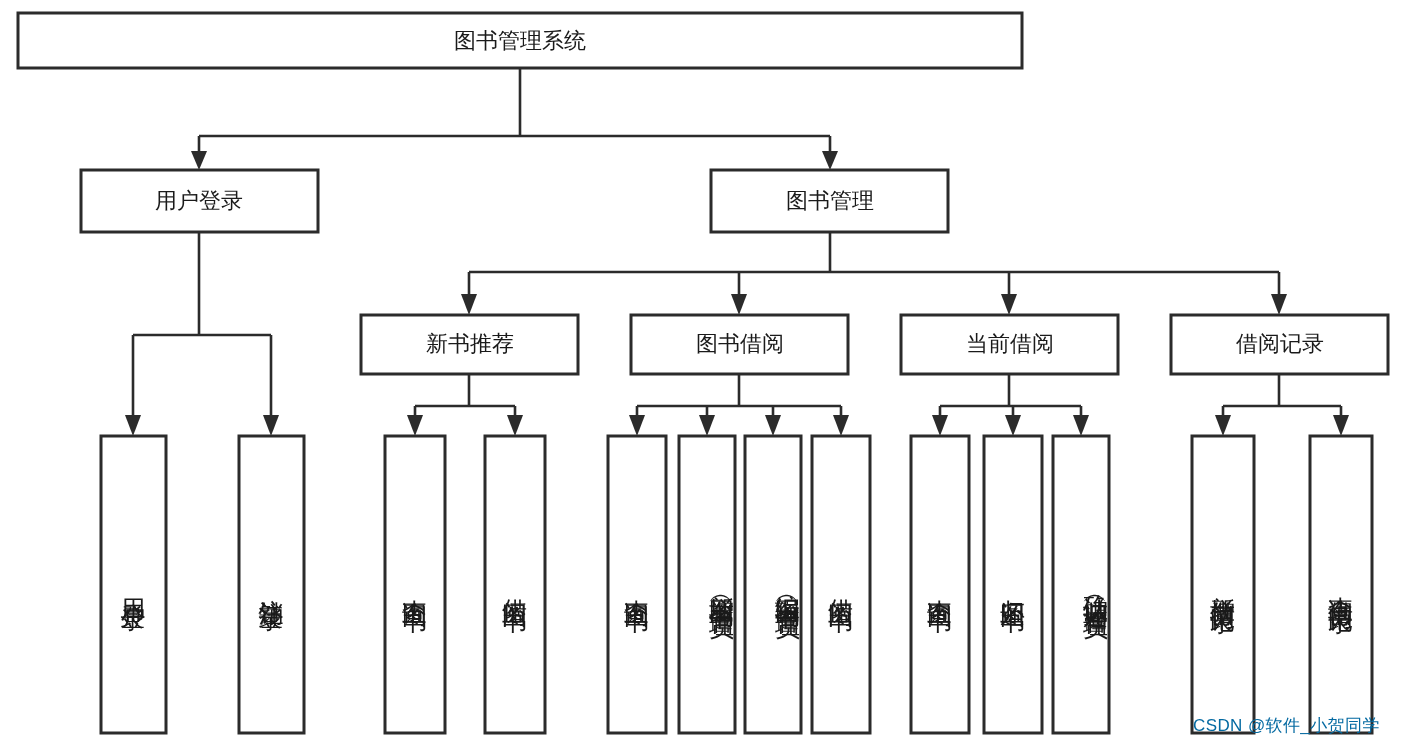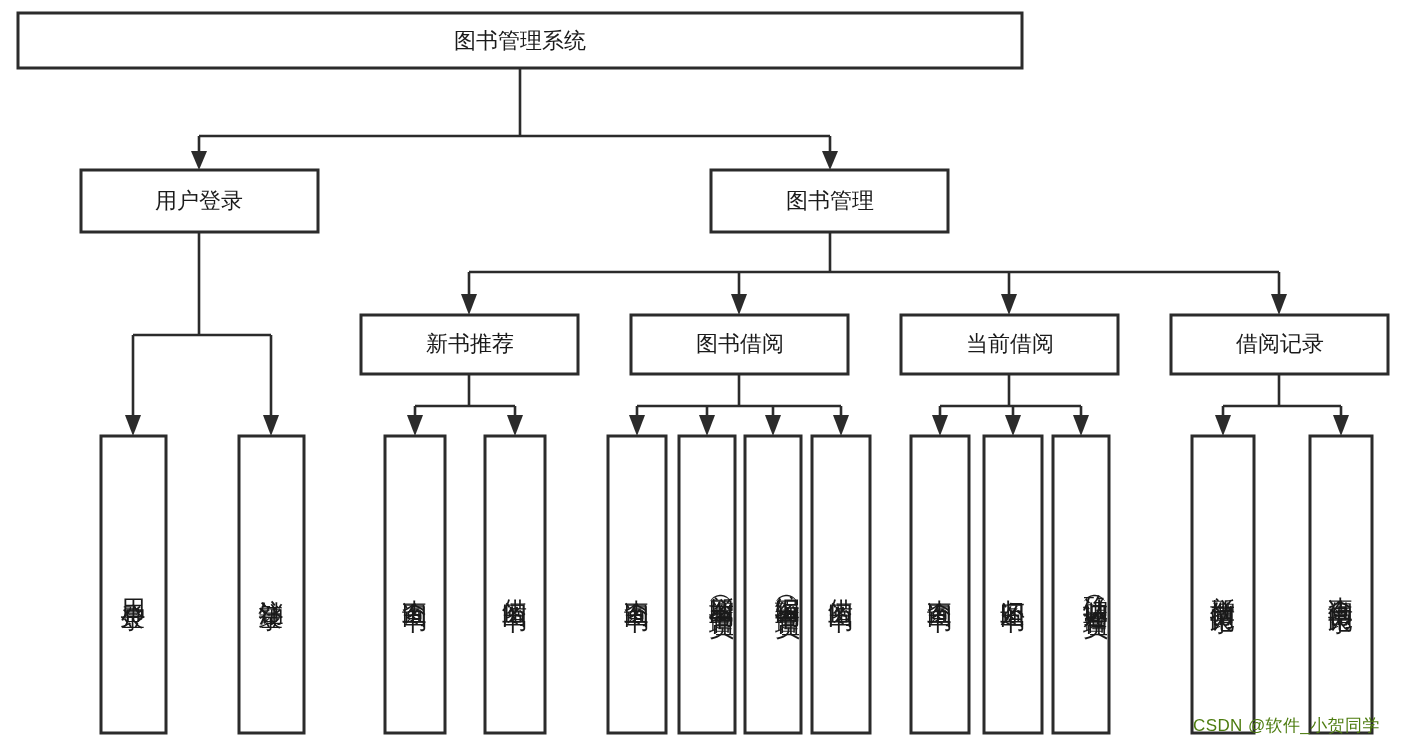--- a/index.html
+++ b/index.html
@@ -59,21 +59,21 @@
     color: #1a1a1a;
     letter-spacing: 3px;
     text-align: center;
     white-space: nowrap;
     pointer-events: none;
   }
   .watermark {
     position: absolute;
     font-family: "Liberation Sans", "DejaVu Sans", sans-serif;
     font-size: 17px;
-    color: #4d7c0f;
+    color: #0369a1;
     white-space: nowrap;
     letter-spacing: 0.4px;
   }
 </style>
 </head>
 <body>
 
 <div id="diagram-root">
 
   <svg class="flow" viewBox="0 0 1405 747">

